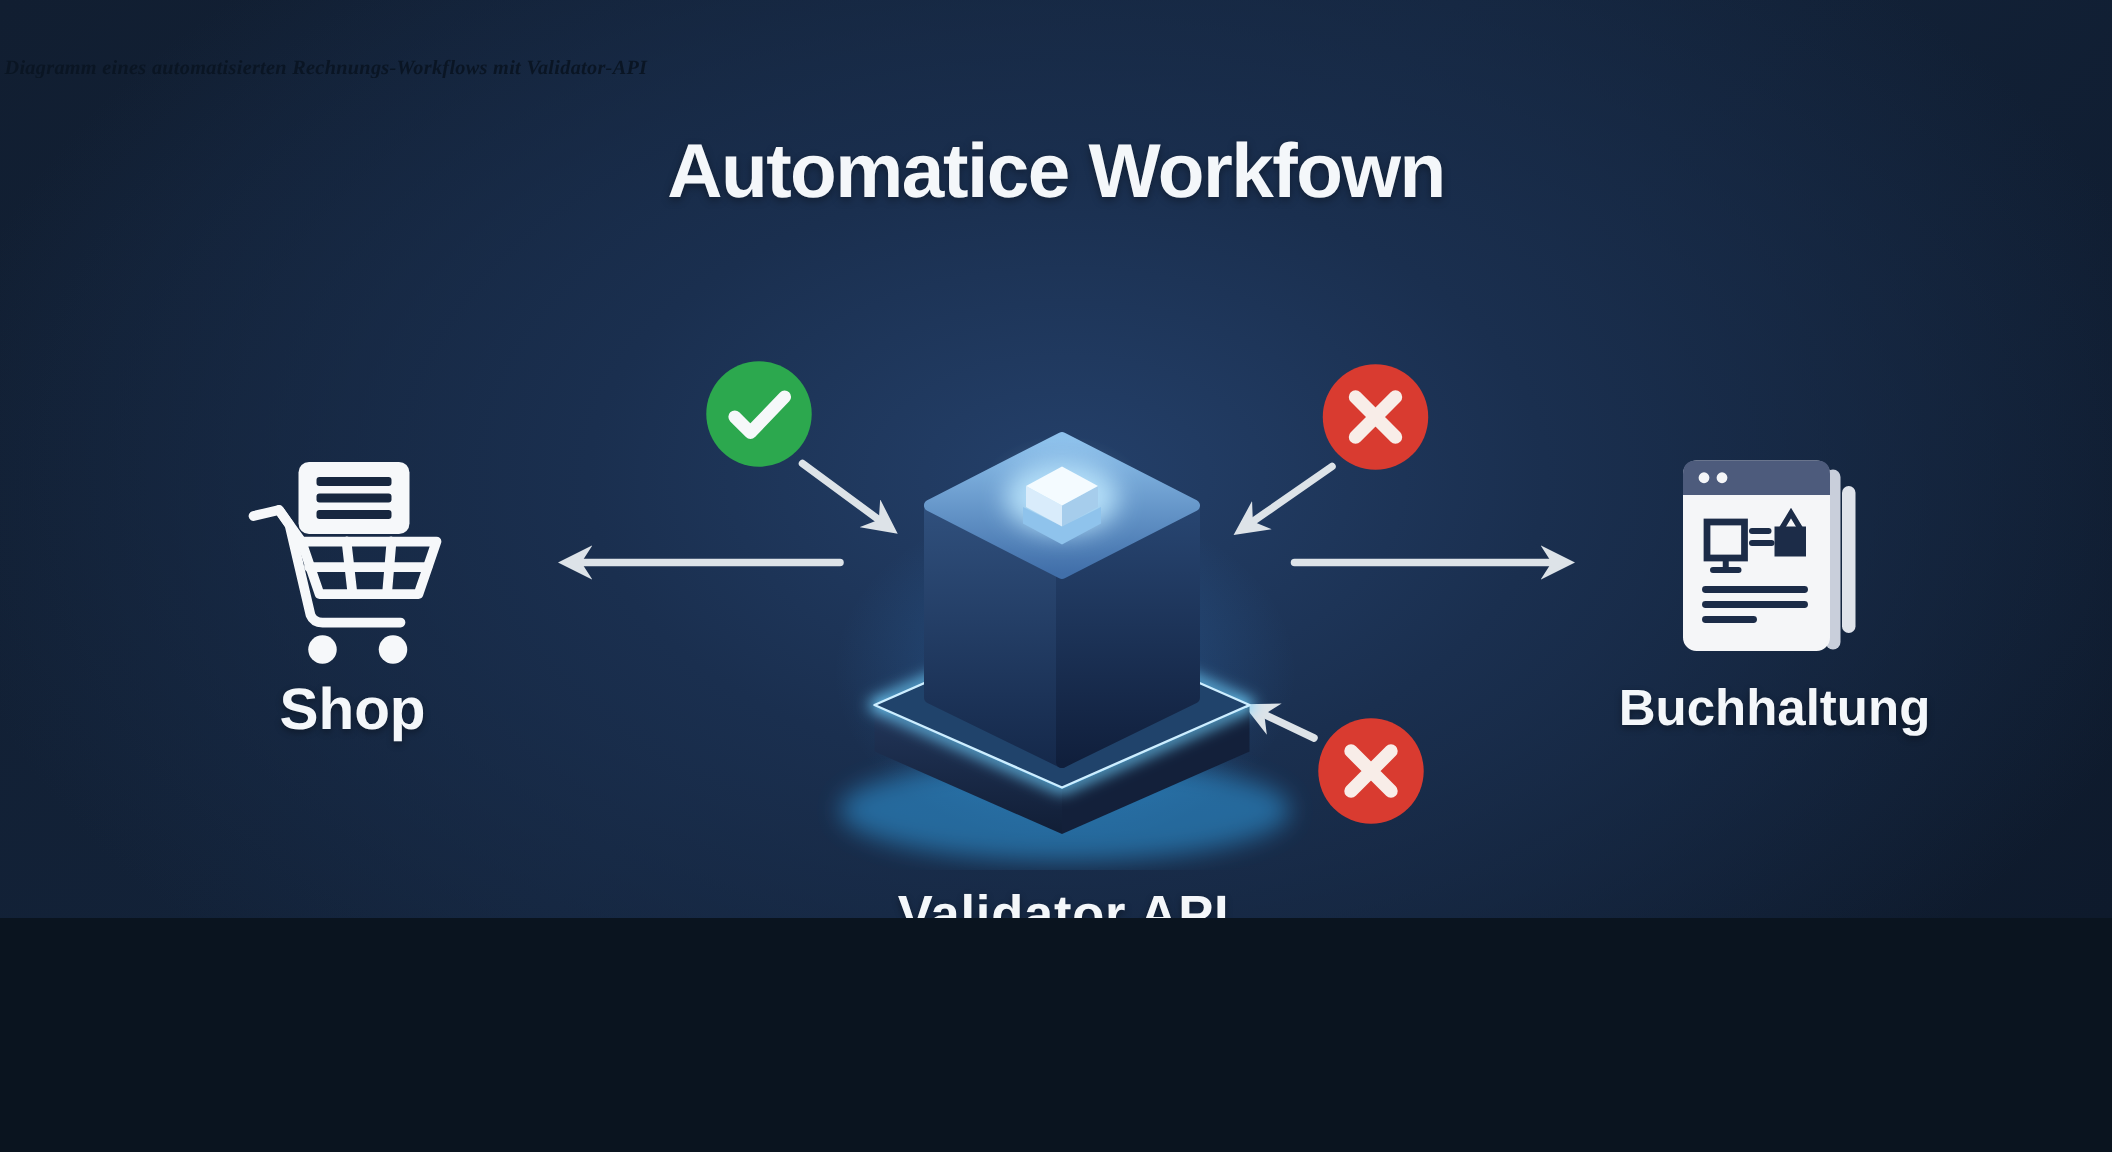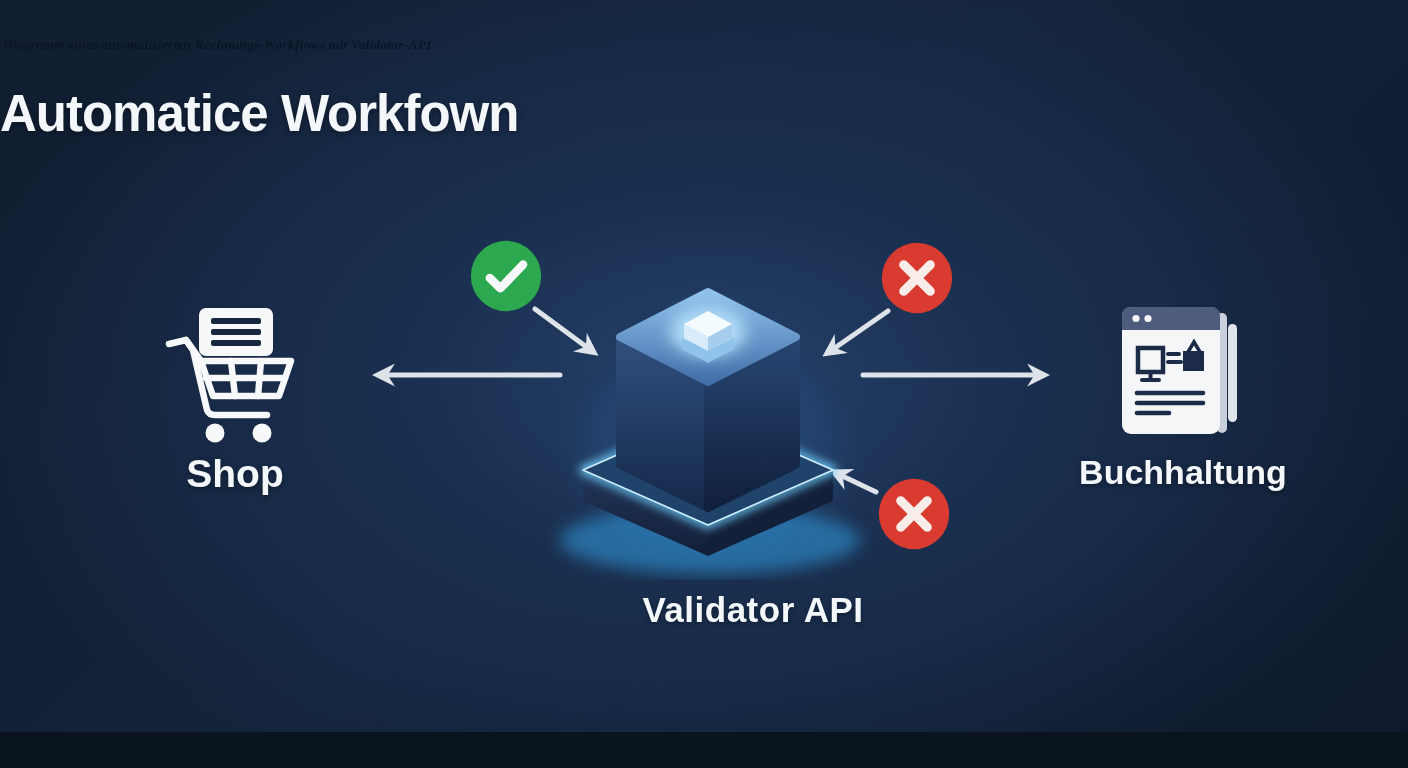--- a/index.html
+++ b/index.html
@@ -1,39 +1,39 @@
 <!DOCTYPE html>
 <html><head>
 <meta charset="utf-8">
 <style>
   html,body{margin:0;padding:0;background:#0a141f;}
   .stage{
-    position:relative;width:1408px;height:732px;overflow:hidden;
+    position:relative;width:1408px;height:612px;overflow:hidden;
     font-family:"Liberation Sans",sans-serif;
     background:
       radial-gradient(ellipse 760px 470px at 50.5% 52%, #24406a 0%, #1a2f4f 42%, rgba(16,28,47,0) 100%),
       linear-gradient(135deg,#111e31 0%, #13233a 48%, #0e1a2c 100%);
   }
   .caption{
     position:absolute;left:3px;top:37px;
     font-family:"Liberation Serif",serif;font-style:italic;font-weight:700;
     font-size:13.5px;color:#0a1523;opacity:.95;letter-spacing:.2px;
   }
   .title{
-    position:absolute;left:0;top:84px;width:100%;text-align:left;
+    position:absolute;left:0;top:84px;width:100%;text-align:center;
     color:#f4f7fa;font-size:51px;font-weight:700;letter-spacing:-1px;
     text-shadow:0 2px 6px rgba(0,0,0,.35);
   }
   .node-label{
     position:absolute;color:#f4f7fa;font-weight:700;text-align:center;
     transform:translateX(-50%);text-shadow:0 2px 5px rgba(0,0,0,.35);
   }
   .label-shop{left:235px;top:452px;font-size:39px;}
   .label-accounting{left:1183px;top:453px;font-size:34px;}
-  .label-validator{left:709px;top:590px;font-size:35px;font-weight:600;letter-spacing:.5px;margin-left:44px;}
+  .label-validator{left:709px;top:590px;font-size:35px;font-weight:600;letter-spacing:.5px;}
   .abs{position:absolute;}
   .glow-backdrop{
     position:absolute;left:490px;top:250px;width:440px;height:360px;
     background:radial-gradient(ellipse 50% 45% at 50% 55%, rgba(64,160,255,.28), rgba(64,160,255,0) 70%);
     pointer-events:none;
   }
 </style>
 </head>
 <body>
 

